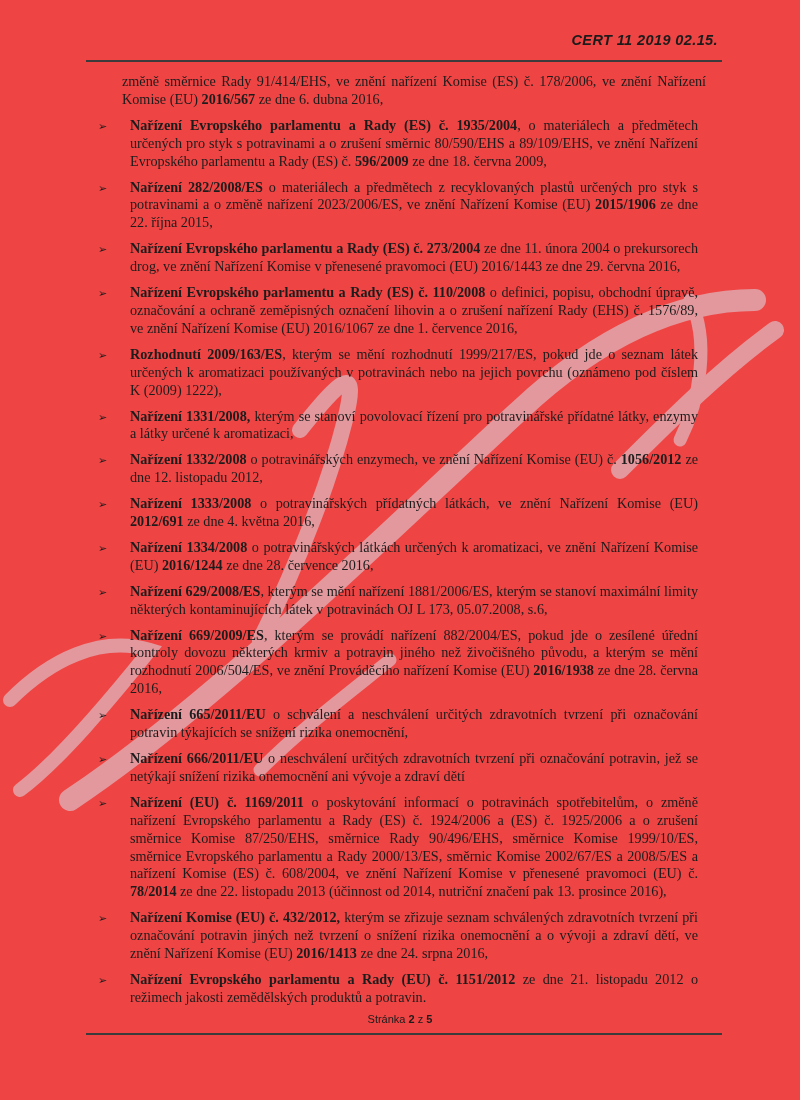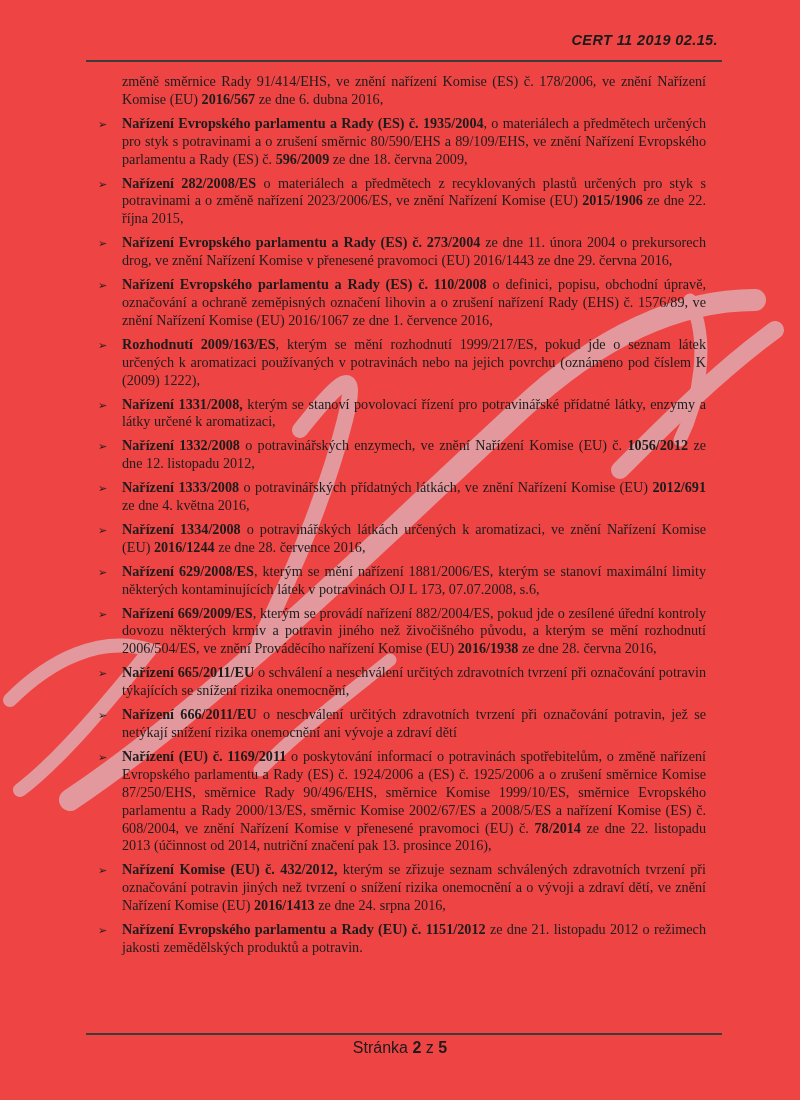--- a/index.html
+++ b/index.html
@@ -56,40 +56,40 @@
     margin: 0 0 6px 0;
   }
   .bullet {
     position: absolute;
     left: -24px;
     top: 1px;
     font-size: 11px;
     color: #1c1c1c;
   }
   .item-text {
-    margin: 0;
+    margin: 8px;
     text-align: justify;
   }
   .item-text b, .para b { font-weight: 700; }
   .footer-rule {
     position: absolute;
     left: 86px;
     right: 78px;
     top: 1033px;
     height: 1.6px;
     background: #3b3b3b;
   }
   .footer {
     position: absolute;
-    top: 1039px;
+    top: 1013px;
     left: 0;
     width: 100%;
     text-align: center;
     font-family: "Liberation Sans", sans-serif;
-    font-size: 16px;
+    font-size: 11px;
     color: #1b1b1b;
   }
   .footer b { font-weight: 700; }
 </style>
 </head>
 <body>
 
 <div class="page">
 
   <svg class="watermark" viewBox="0 0 800 1100" aria-hidden="true">
@@ -141,21 +141,21 @@
         <div class="item">
           <span class="bullet">➢</span>
           <p class="item-text"><b>Nařízení 1333/2008</b><span> o potravinářských přídatných látkách, ve znění Nařízení Komise (EU) </span><b>2012/691</b><span> ze dne 4. května 2016,</span></p>
         </div>
         <div class="item">
           <span class="bullet">➢</span>
           <p class="item-text"><b>Nařízení 1334/2008</b><span> o potravinářských látkách určených k aromatizaci, ve znění Nařízení Komise (EU) </span><b>2016/1244</b><span> ze dne 28. července 2016,</span></p>
         </div>
         <div class="item">
           <span class="bullet">➢</span>
-          <p class="item-text"><b>Nařízení 629/2008/ES</b><span>, kterým se mění nařízení 1881/2006/ES, kterým se stanoví maximální limity některých kontaminujících látek v potravinách OJ L 173, 07.07.2008, s.6,</span></p>
+          <p class="item-text"><b>Nařízení 629/2008/ES</b><span>, kterým se mění nařízení 1881/2006/ES, kterým se stanoví maximální limity některých kontaminujících látek v potravinách OJ L 173, 05.07.2008, s.6,</span></p>
         </div>
         <div class="item">
           <span class="bullet">➢</span>
           <p class="item-text"><b>Nařízení 669/2009/ES</b><span>, kterým se provádí nařízení 882/2004/ES, pokud jde o zesílené úřední kontroly dovozu některých krmiv a potravin jiného než živočišného původu, a kterým se mění rozhodnutí 2006/504/ES, ve znění Prováděcího nařízení Komise (EU) </span><b>2016/1938</b><span> ze dne 28. června 2016,</span></p>
         </div>
         <div class="item">
           <span class="bullet">➢</span>
           <p class="item-text"><b>Nařízení 665/2011/EU</b><span> o schválení a neschválení určitých zdravotních tvrzení při označování potravin týkajících se snížení rizika onemocnění,</span></p>
         </div>
         <div class="item">

